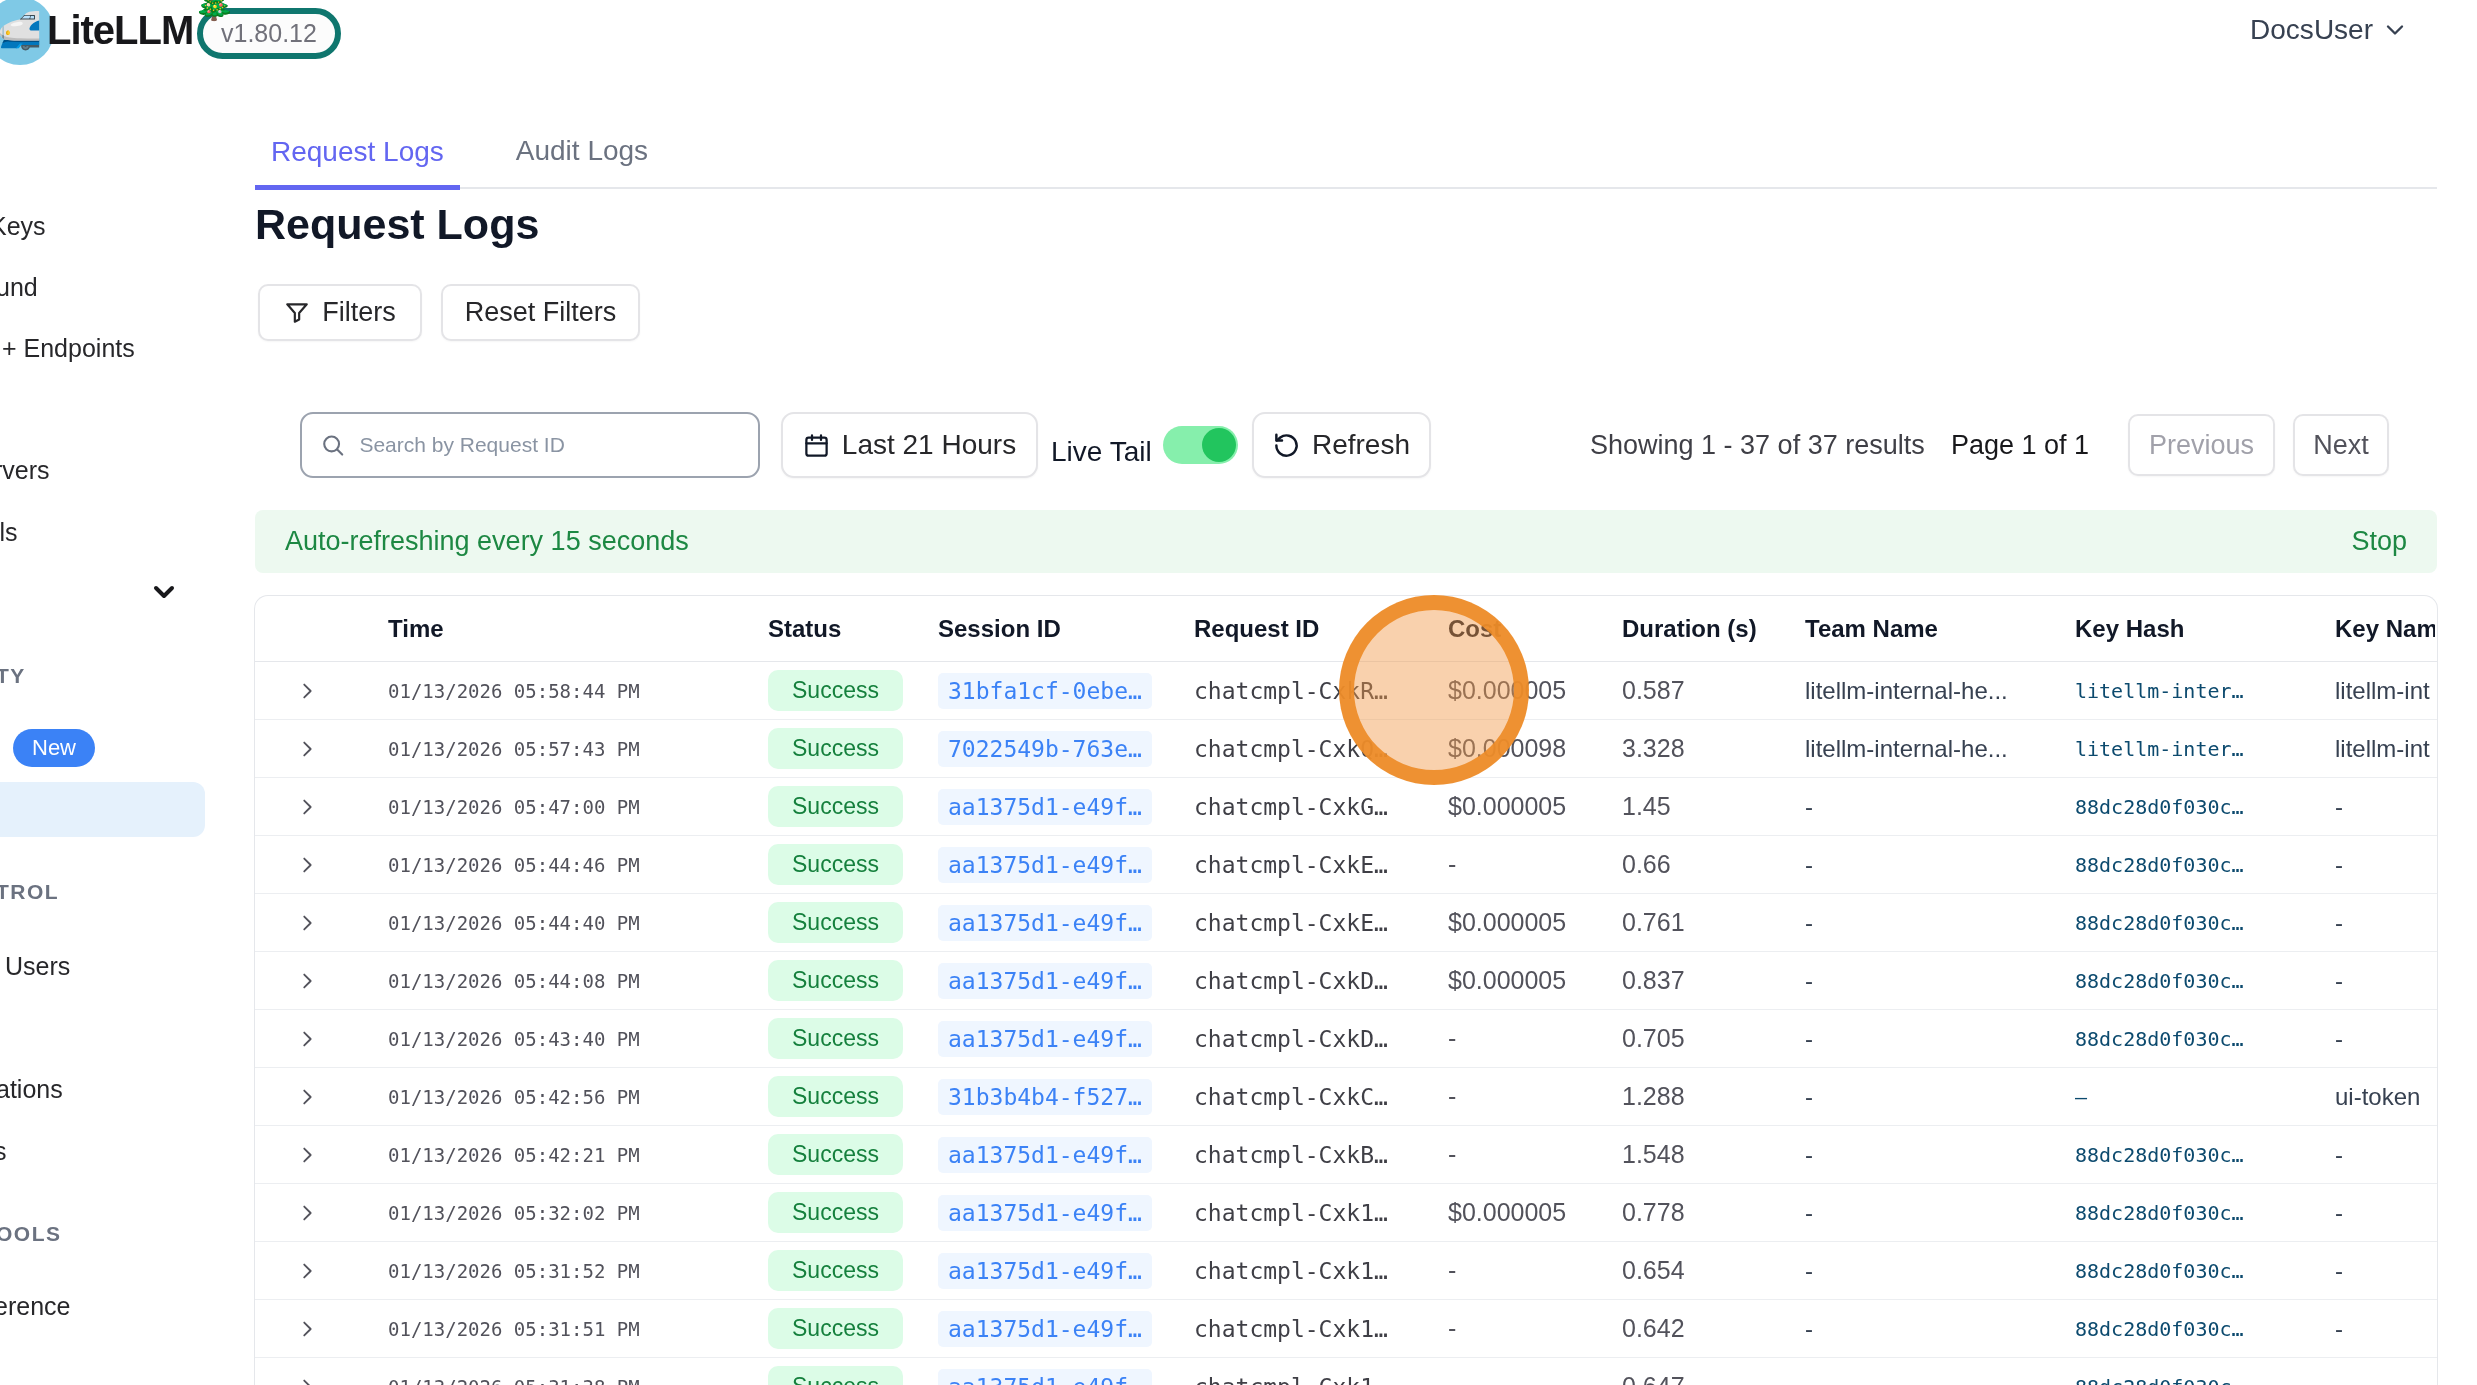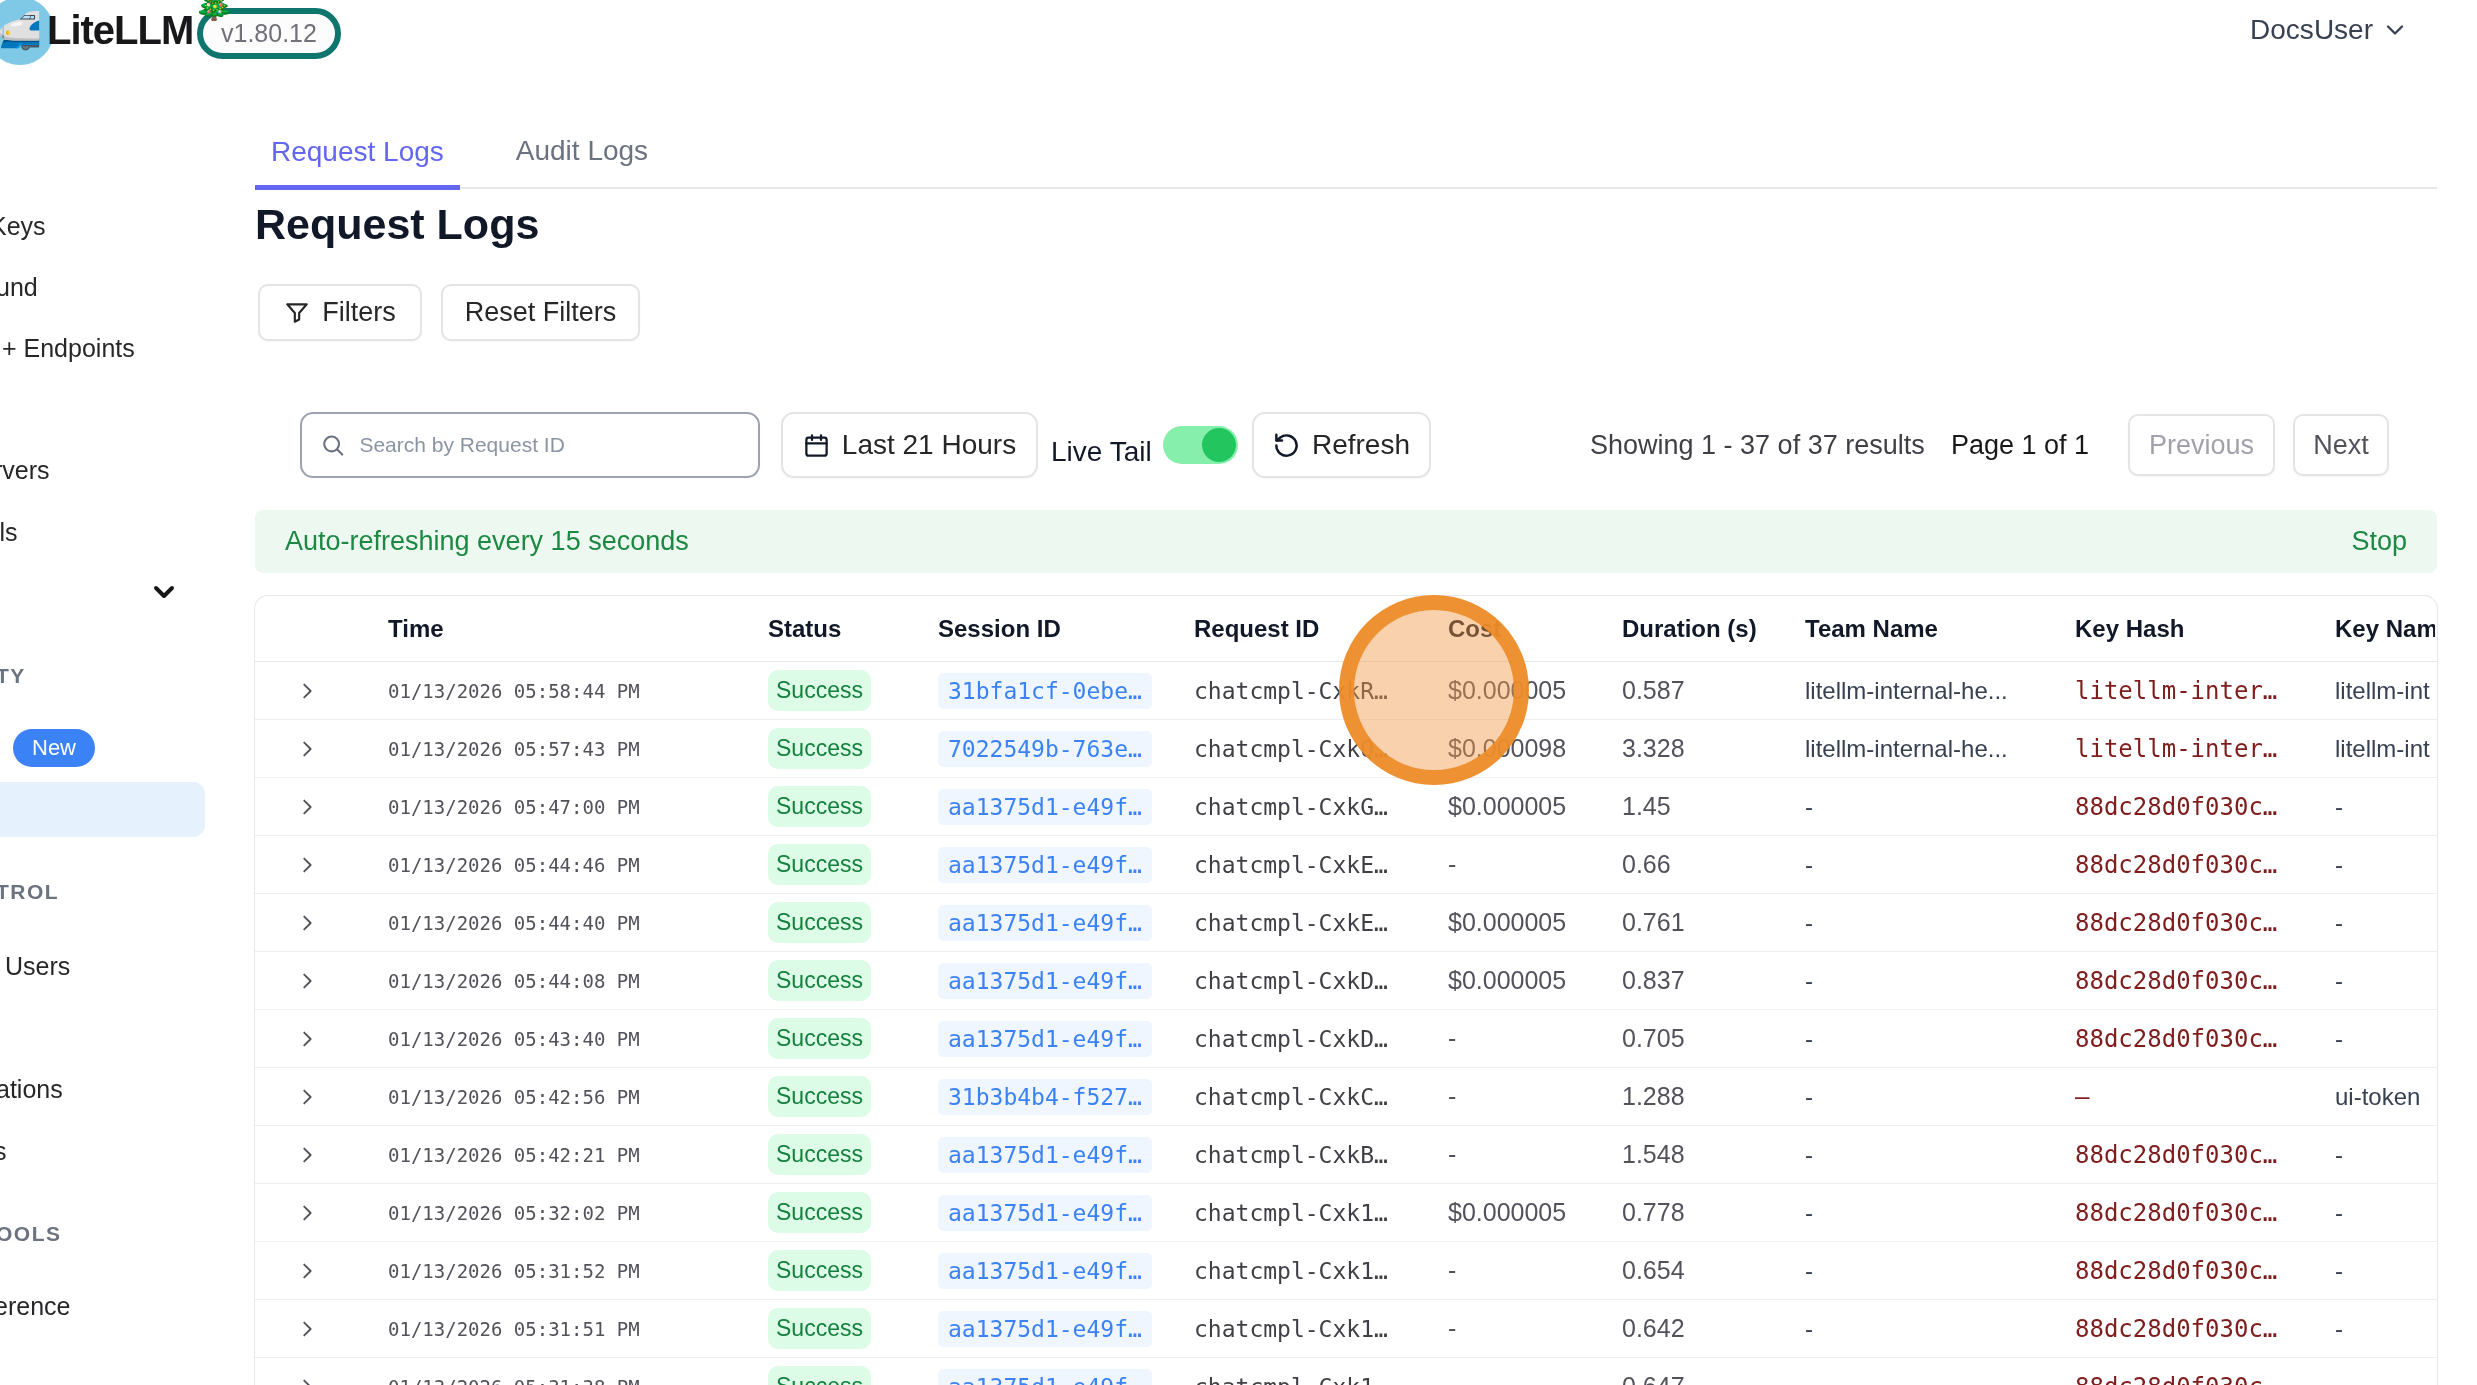--- a/index.html
+++ b/index.html
@@ -87,27 +87,27 @@
     align-items:center; }
   .thead { height:66px; border-bottom:1px solid #e5e7eb; font-size:24px; font-weight:700; color:#111827; }
   .thead > div { white-space:nowrap; overflow:hidden; }
   .trow { height:58px; border-bottom:1px solid #eceef1; }
   .cell { white-space:nowrap; overflow:hidden; }
   .c-exp { padding-left:41px; display:flex; align-items:center; }
   .expander { cursor:pointer; display:inline-flex; }
   .mono { font-family:"DejaVu Sans Mono", monospace; }
   .c-time { font-size:19px; color:#52525b; }
   .badge-success { display:inline-block; background:#dcfce7; color:#15803d; font-size:23px;
-    padding:7px 8px; border-radius:10px; }
+    padding:7px 24px; border-radius:10px; }
   .session-link { display:inline-block; background:#eff6ff; color:#3b82f6; font-size:23px;
     padding:5px 10px; border-radius:5px; cursor:pointer; }
   .c-request { font-size:23px; color:#3f3f46; }
   .c-cost, .c-duration { font-size:25px; color:#52525b; }
   .c-team { font-size:24px; color:#374151; }
-  .c-keyhash { font-size:24px; color:#7f1d1d; }
+  .c-keyhash { font-size:20px; color:#0c4a6e; }
   .c-keyname { font-size:24px; color:#374151; }
 
   
   .click-circle { position:absolute; left:1339px; top:595px; width:190px; height:190px; border-radius:50%;
     border:15px solid rgba(238,140,40,0.92); background:rgba(242,153,74,0.45); z-index:50; pointer-events:none; }
 
   svg { display:block; }
 </style>
 </head>
 <body>

